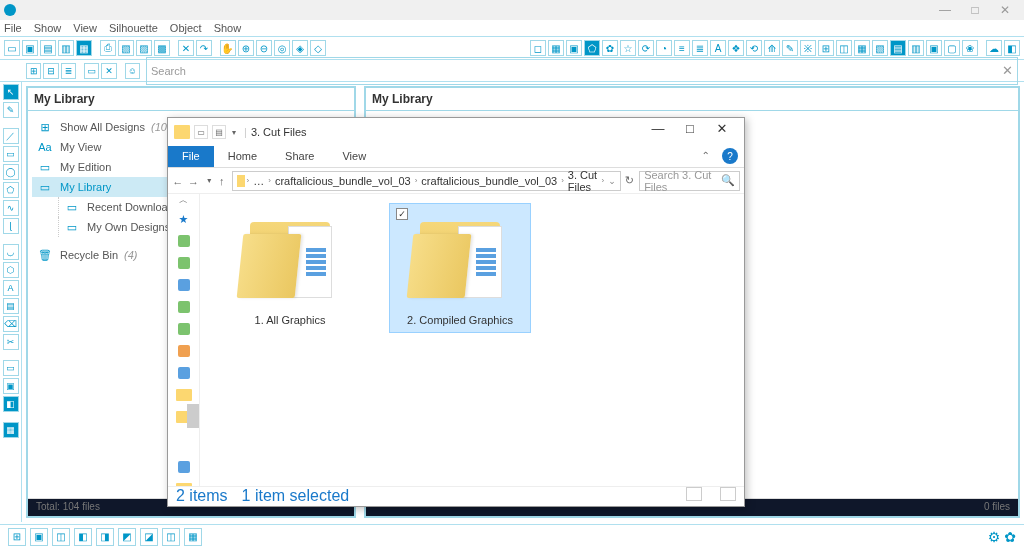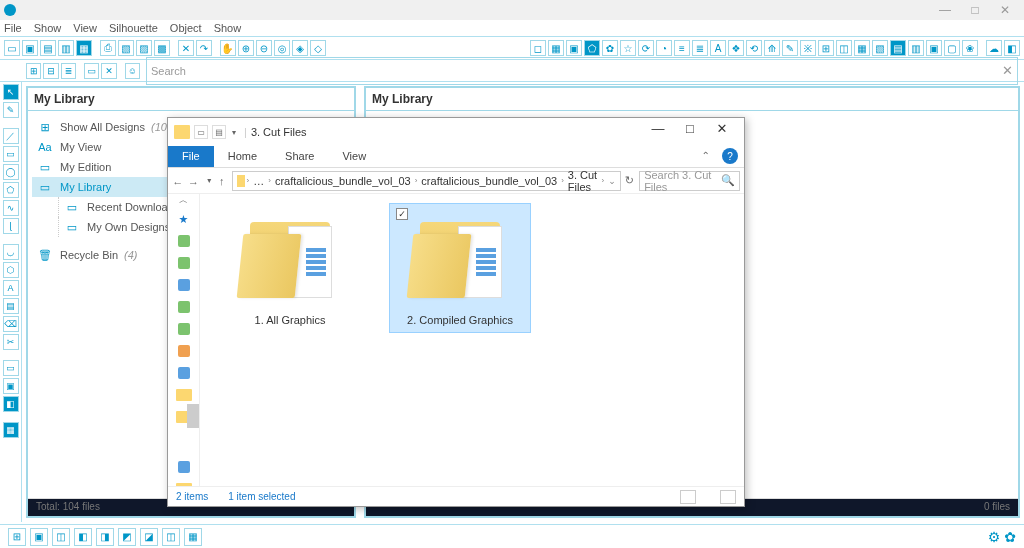--- a/index.html
+++ b/index.html
@@ -106,21 +106,21 @@
 .folder { width: 140px; text-align: center; padding: 6px; position: relative; }
 .folder.sel { background: #cce8ff; outline: 1px solid #99d1ff; }
 .folder .chk { position: absolute; top: 4px; left: 6px; width: 12px; height: 12px; border: 1px solid #888; background: #fff; font-size: 9px; line-height: 10px; }
 .folder-icon { width: 100px; height: 90px; margin: 6px auto 8px; position: relative; }
 .folder-icon .back { position: absolute; left: 10px; top: 6px; width: 80px; height: 72px; background: linear-gradient(#f5d77a,#e8c45a); border-radius: 4px 4px 2px 2px; }
 .folder-icon .front { position: absolute; left: 0; top: 18px; width: 58px; height: 64px; background: linear-gradient(100deg,#f7de8a,#eac760); border-radius: 2px; transform: skewX(-6deg); box-shadow: 2px 0 3px rgba(0,0,0,0.1); }
 .folder-icon .pages { position: absolute; right: 8px; top: 10px; width: 44px; height: 72px; background: #fff; border: 1px solid #ddd; }
 .folder-icon .thumb { position: absolute; right: 14px; top: 32px; width: 20px; height: 30px; background: repeating-linear-gradient(#5aa0e0 0 4px, #fff 4px 6px); }
 .folder .fname { font-size: 11px; color: #333; text-align: center; }
 
-.ex-status { height: 20px; border-top: 1px solid #eee; display: flex; align-items: center; padding: 0 8px; font-size: 10px; color: #1979ca; gap: 20px; }
+.ex-status { height: 20px; border-top: 1px solid #eee; display: flex; align-items: flex-start; padding: 0 8px; font-size: 16px; color: #1979ca; gap: 14px; }
 .ex-status .sp { flex:1; }
 .ex-status .view { width: 16px; height: 14px; border: 1px solid #ccc; margin-left: 4px; }
 </style>
 </head>
 <body>
 
 <div class="titlebar">
   <div class="logo"></div>
   <div class="sp"></div>
   <div class="winbtn">—</div>

